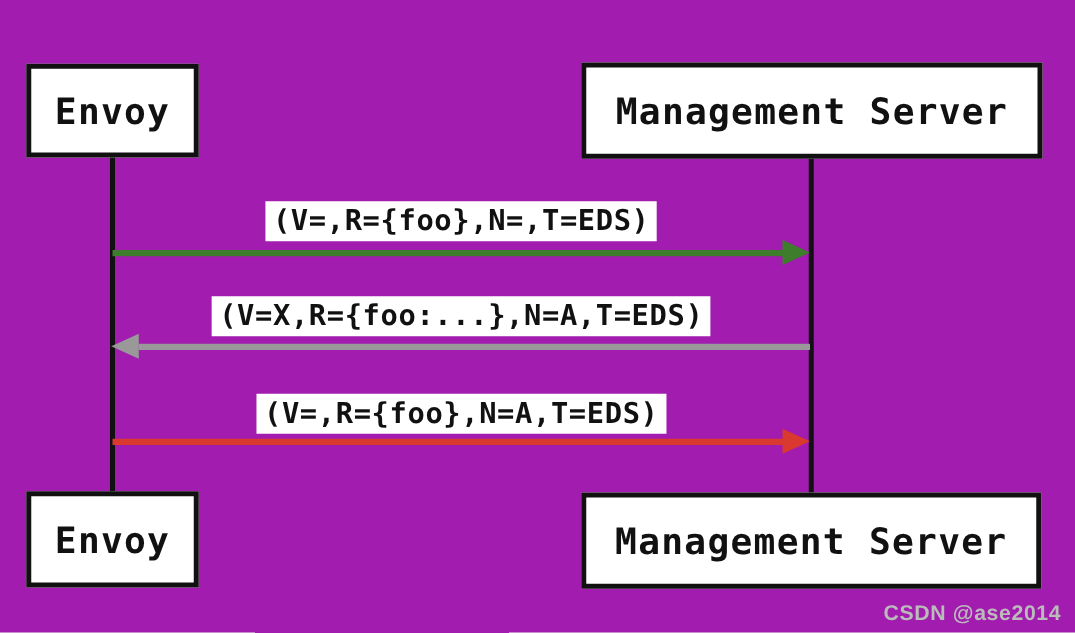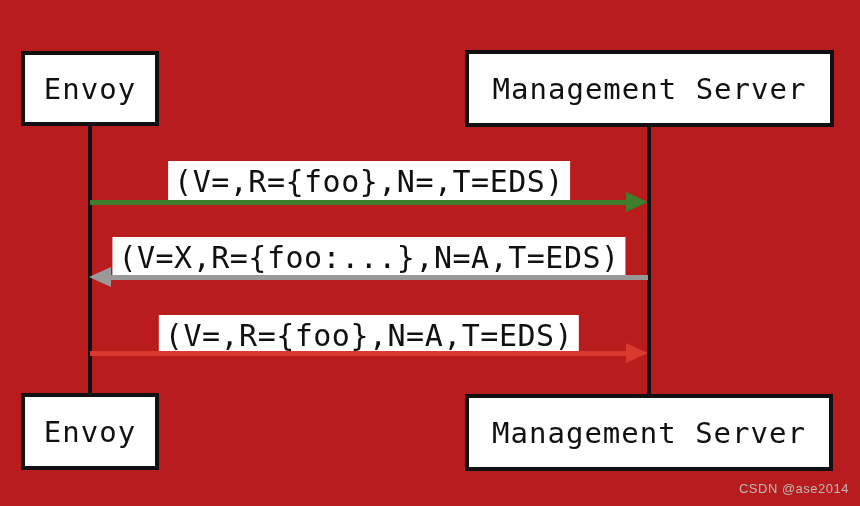--- a/index.html
+++ b/index.html
@@ -4,23 +4,24 @@
 <style>
   html, body {
     margin: 0;
     padding: 0;
     background: #e8e8e8;
   }
   .canvas {
     position: relative;
     width: 860px;
     height: 506px;
-    background: #b91c1c;
+    background: #a21caf;
     overflow: hidden;
     font-family: "DejaVu Sans Mono", "Liberation Mono", monospace;
+    font-weight: bold;
   }
   .actor-box {
     position: absolute;
     background: #ffffff;
     border: 4px solid #111111;
     display: flex;
     align-items: center;
     justify-content: center;
     font-size: 29px;
     letter-spacing: 1px;
@@ -41,21 +42,21 @@
   }
   .lifeline-left  { left: 88px;  top: 124px; height: 271px; }
   .lifeline-right { left: 647px; top: 125px; height: 271px; }
 
   .message-label {
     position: absolute;
     left: 369px;
     transform: translateX(-50%);
     background: #ffffff;
     padding: 3px 6px;
-    font-size: 30px;
+    font-size: 23px;
     letter-spacing: 0.5px;
     color: #111111;
     white-space: nowrap;
     z-index: 2;
   }
   .label-1 { top: 161px; }
   .label-2 { top: 237px; }
   .label-3 { top: 315px; }
 
   .message-line {
@@ -87,21 +88,21 @@
   }
   .head-1 { left: 626px; top: 192px; }
   .head-2 { left: 89px;  top: 267px; }
   .head-3 { left: 626px; top: 343px; }
 
   .watermark {
     position: absolute;
     right: 11px;
     top: 481px;
     font-family: "Liberation Sans", sans-serif;
-    font-size: 13px;
+    font-size: 17px;
     color: #bbbbbb;
     letter-spacing: 0.5px;
     z-index: 4;
     margin-left: 21px;
   }
 </style>
 </head>
 <body>
 
 <div class="canvas">

